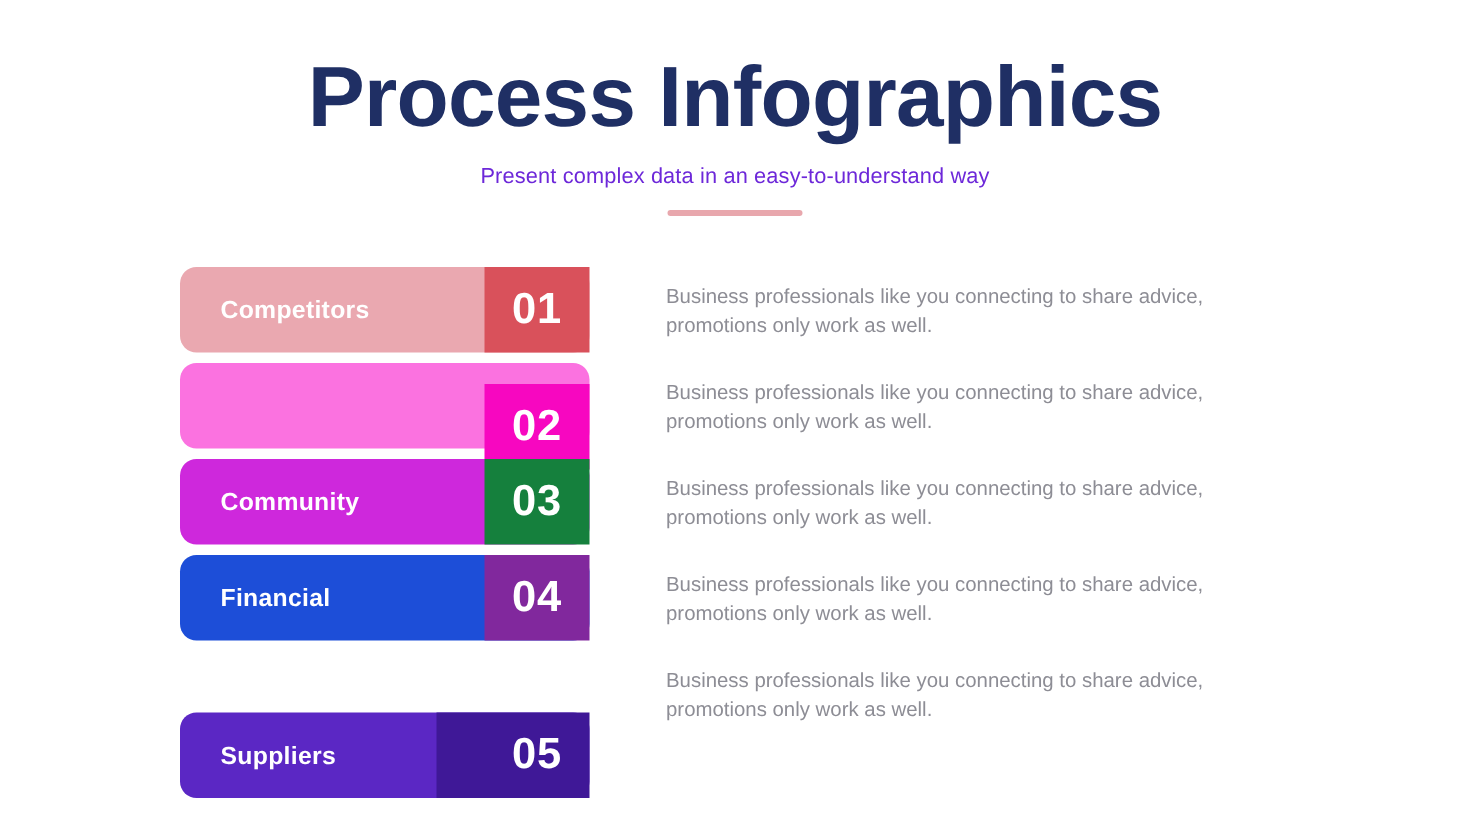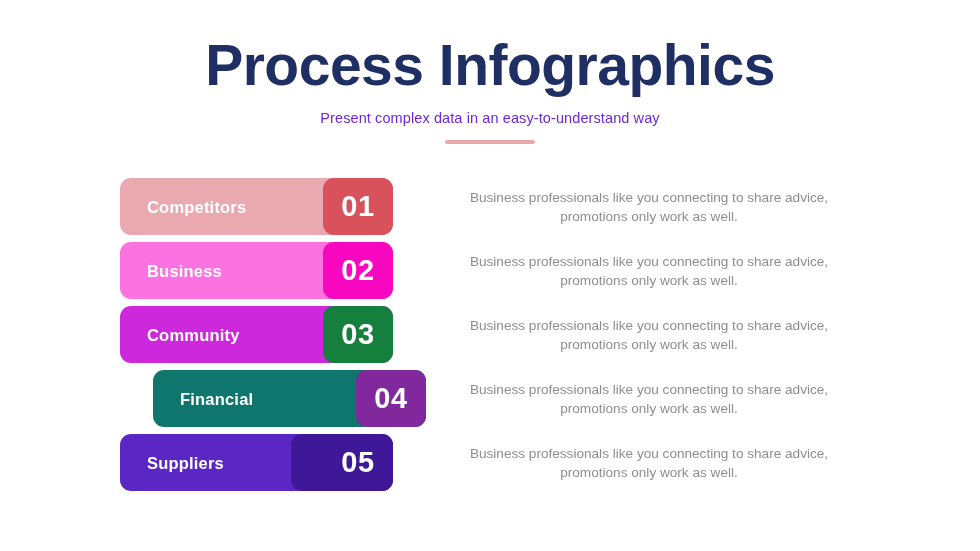--- a/index.html
+++ b/index.html
@@ -82,38 +82,37 @@
     color: #ffffff;
     letter-spacing: 0.2px;
     white-space: nowrap;
   }
   .bar-num {
     position: absolute;
     right: 0;
     top: 0;
     width: 70px;
     height: 57px;
-    border-radius: 11px;
+    border-radius: 0;
     display: flex;
     align-items: center;
     justify-content: center;
     font-size: 29px;
     font-weight: bold;
     color: #ffffff;
     letter-spacing: 0.5px;
   }
   .desc {
     position: absolute;
     left: 444px;
     top: 10px;
     width: 410px;
     font-size: 13.6px;
     line-height: 1.42;
     color: #8d8d95;
-    text-align: center;
   }
 </style>
 </head>
 <body>
 
 <div class="slide">
 
   <div class="header">
     <div class="title" style="color: rgb(31, 47, 100);">Process Infographics</div>
     <div class="subtitle" style="color: #6d28d9;">Present complex data in an easy-to-understand way</div>
@@ -123,41 +122,40 @@
   <div class="rows">
       <div class="row">
         <div class="bar" style="background: rgb(234, 168, 176);">
           <div class="bar-label">Competitors</div>
           <div class="bar-num" style="background: rgb(217, 81, 91);">01</div>
         </div>
         <div class="desc">Business professionals like you connecting to share advice, promotions only work as well.</div>
       </div>
       <div class="row">
         <div class="bar" style="background: rgb(251, 114, 224);">
-          <div class="bar-label">Business</div>
-          <div class="bar-num" style="background: rgb(247, 7, 192);">02</div>
+          <div class="bar-num" style="background: rgb(247, 7, 192); margin-top: 14px;">02</div>
         </div>
         <div class="desc">Business professionals like you connecting to share advice, promotions only work as well.</div>
       </div>
       <div class="row">
         <div class="bar" style="background: rgb(206, 40, 220); text-align: center;">
           <div class="bar-label">Community</div>
           <div class="bar-num" style="background: #15803d;">03</div>
         </div>
         <div class="desc">Business professionals like you connecting to share advice, promotions only work as well.</div>
       </div>
       <div class="row">
-        <div class="bar" style="background: #0f766e; margin-left: 33px;">
+        <div class="bar" style="background: #1d4ed8;">
           <div class="bar-label">Financial</div>
           <div class="bar-num" style="background: rgb(129, 40, 157);">04</div>
         </div>
         <div class="desc">Business professionals like you connecting to share advice, promotions only work as well.</div>
       </div>
       <div class="row">
-        <div class="bar" style="background: rgb(91, 39, 196);">
+        <div class="bar" style="background: rgb(91, 39, 196); margin-top: 41px;">
           <div class="bar-label">Suppliers</div>
           <div class="bar-num" style="background: rgb(63, 24, 151); padding-left: 32px;">05</div>
         </div>
         <div class="desc">Business professionals like you connecting to share advice, promotions only work as well.</div>
       </div>
     </div>
 
 </div>
 
 </body></html>

